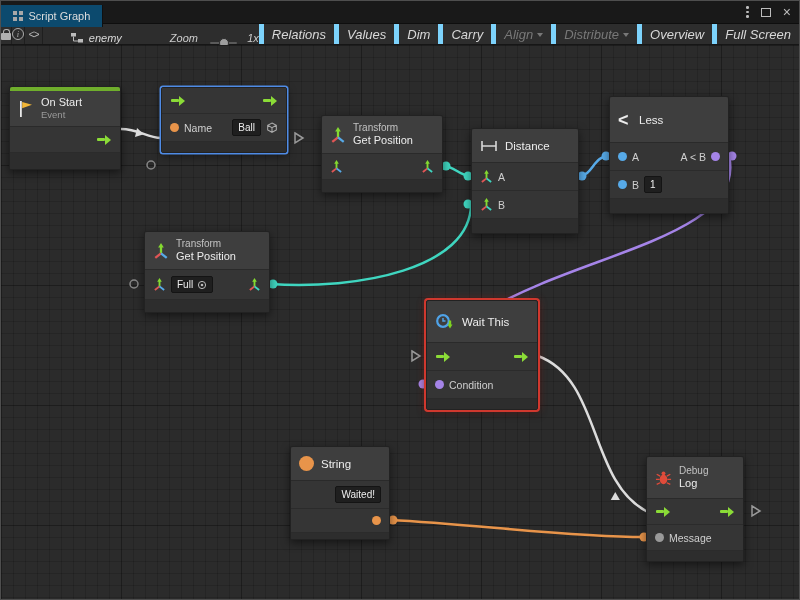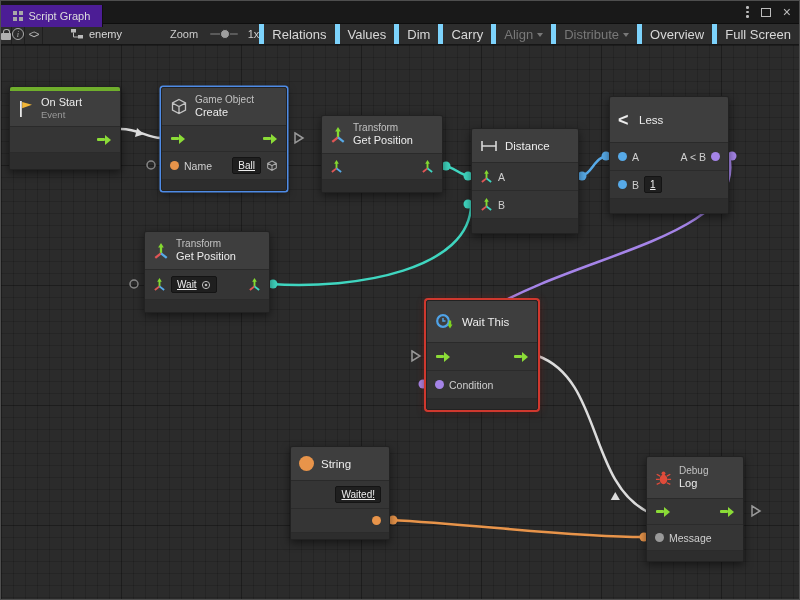--- a/index.html
+++ b/index.html
@@ -1,32 +1,32 @@
 <!DOCTYPE html>
 <html><head>
 <meta charset="utf-8">
 <style>
   * { margin:0; padding:0; box-sizing:border-box; }
   html,body { width:800px; height:600px; background:#111; font-family:"Liberation Sans","DejaVu Sans",sans-serif; }
   .window { position:relative; width:800px; height:600px; background:#191919; border:1px solid #4e4e4e; overflow:hidden; }
 
   
   .titlebar { position:relative; height:22px; background:#191919; }
-  .tab { display:inline-flex; align-items:center; gap:6px; height:22px; padding:0 12px; background:#4c1d95; color:#dddddd; font-size:11px; border-right:1px solid #101010; }
+  .tab { display:inline-flex; align-items:center; gap:6px; height:22px; padding:0 12px; background:#0c4a6e; color:#dddddd; font-size:11px; border-right:1px solid #101010; }
   .tab-icon { display:grid; grid-template-columns:4px 4px; gap:1.5px; }
   .tab-icon i { width:4px; height:4px; background:#a8a8a8; }
   .win-controls { position:absolute; right:8px; top:0; height:22px; display:flex; align-items:center; gap:12px; }
   .kebab { display:flex; flex-direction:column; gap:2px; }
   .kebab i { width:2.5px; height:2.5px; border-radius:50%; background:#bdbdbd; }
   .maxi { width:10px; height:9px; border:1.5px solid #bdbdbd; }
   .close { color:#bdbdbd; font-size:14px; line-height:14px; }
   .close::before { content:"\00D7"; }
 
   
-  .toolbar { display:flex; align-items:center; height:22px; background:#2d2d2d; border-top:1px solid #0e0e0e; border-bottom:1px solid #161616; color:#d8d8d8; font-size:11px; }
+  .toolbar { display:flex; align-items:flex-end; height:22px; background:#2d2d2d; border-top:1px solid #0e0e0e; border-bottom:1px solid #161616; color:#d8d8d8; font-size:11px;font-style:italic; }
   .tcell { width:28px; height:100%; display:flex; align-items:center; justify-content:center; border-right:1px solid #1f1f1f; }
   .tcell.wide { width:54px; }
   .lock { width:10px; height:7px; background:#b0b0b0; border-radius:1px; position:relative; margin-top:5px; }
   .lock::before { content:""; position:absolute; left:1.5px; top:-4.5px; width:5px; height:4.5px; border:1.5px solid #b0b0b0; border-bottom:none; border-radius:3px 3px 0 0; }
   .info { width:12px; height:12px; border-radius:50%; border:1px solid #ababab; color:#ababab; font-size:8.5px; line-height:10px; text-align:center; font-family:"Liberation Serif",serif; font-style:italic; }
   .info::before { content:"i"; }
   .codeglyph { color:#b8b8b8; font-size:10px; letter-spacing:-1px; }
   .codeglyph::before { content:"<>"; }
   .machine { display:flex; align-items:center; gap:6px; margin-left:28px; }
   .zoom-label { margin-left:48px; color:#cccccc; }
@@ -61,21 +61,21 @@
   .hdr { display:flex; align-items:center; gap:7px; padding:0 8px; background:#3e3e3e; border-bottom:1px solid #2a2a2a; border-radius:2px 2px 0 0; }
   .titles { display:flex; flex-direction:column; line-height:1.2; }
   .t1 { font-size:10px; color:#c2c2c2; }
   .t2 { font-size:11px; color:#ececec; }
   .tsub { font-size:9.5px; color:#9a9a9a; }
   .tonly { font-size:11.5px; color:#ececec; }
   .row { display:flex; align-items:center; gap:5px; padding:0 8px; background:#353535; border-bottom:1px solid #2b2b2b; }
   .nfooter { background:#2d2d2d; border-radius:0 0 2px 2px; }
   .right { margin-left:auto; }
   .plabel { font-size:10.5px; color:#cfcfcf; }
-  .field { display:inline-flex; align-items:center; gap:4px; background:#1f1f1f; border:1px solid #141414; border-radius:2px; color:#eeeeee; font-size:10px; padding:1px 5px; line-height:13px; min-width:14px;text-decoration:underline; }
+  .field { display:inline-flex; align-items:center; gap:4px; background:#1f1f1f; border:1px solid #141414; border-radius:2px; color:#eeeeee; font-size:10px; padding:1px 5px; line-height:13px; min-width:14px; }
   .dot { width:9px; height:9px; border-radius:50%; flex:none; }
   .dot.orange { background:#e8944a; }
   .dot.blue { background:#57aae8; } .dot.purple { background:#a584e8; }
   .dot.gray { background:#9a9a9a; }
   .arr { position:relative; width:16px; height:12px; flex:none; }
   .arr::before { content:""; position:absolute; left:1px; top:4.5px; width:8px; height:3px; background:#8bdc37; border-radius:1px; }
   .arr::after { content:""; position:absolute; left:9px; top:1px; border-left:6px solid #8bdc37; border-top:5px solid transparent; border-bottom:5px solid transparent; }
   .less-glyph { width:14px; font-size:18px; font-weight:bold; color:#ececec; line-height:18px; }
   .less-glyph::before { content:"<"; }
   .circle-icon { width:15px; height:15px; border-radius:50%; background:#e8944a; flex:none; }
@@ -221,31 +221,20 @@
           <span class="tsub">Event</span>
         </span>
       </div>
       <div class="row" style="height:26px">
         <span class="arr right"></span>
       </div>
       <div class="nfooter" style="height:16px"></div>
     </div>
 
     <div class="node selected" style="left:160px;top:42px;width:126px">
-      <div class="hdr" style="height:38px">
-        <span class="nicon">
-          <svg width="18" height="18" viewBox="0 0 18 18">
-              <path d="M9 1.5 L15.5 5 L15.5 12 L9 15.5 L2.5 12 L2.5 5 Z M2.5 5 L9 8.5 L15.5 5 M9 8.5 L9 15.5" fill="none" stroke="#c4c4c4" stroke-width="1.3"></path>
-            </svg>
-        </span>
-        <span class="titles">
-          <span class="t1">Game Object</span>
-          <span class="t2">Create</span>
-        </span>
-      </div>
       <div class="row" style="height:26px">
         <span class="arr"></span>
         <span class="arr right"></span>
       </div>
       <div class="row" style="height:28px">
         <span class="dot orange"></span>
         <span class="plabel">Name</span>
         <span class="field right">Ball</span>
         <span class="nicon">
           <svg width="12" height="12" viewBox="0 0 18 18">
@@ -363,21 +352,21 @@
       <div class="row" style="height:30px">
         <span class="nicon">
           <svg width="13" height="13" viewBox="0 0 14 14">
               <path d="M7 9 L7 3" stroke="#84d930" stroke-width="2"></path>
               <polygon points="7,0 4.5,4 9.5,4" fill="#84d930"></polygon>
               <path d="M7 9 L2 13" stroke="#e05555" stroke-width="2"></path>
               <path d="M7 9 L12 13" stroke="#57aae8" stroke-width="2"></path>
             </svg>
         </span>
         <span class="field">
-          <span>Wait</span>
+          <span>Full</span>
           <svg width="10" height="10" viewBox="0 0 10 10">
               <circle cx="5" cy="5" r="3.6" stroke="#bbbbbb" fill="none"></circle>
               <circle cx="5" cy="5" r="1.3" fill="#bbbbbb"></circle>
             </svg>
         </span>
         <span class="nicon right">
           <svg width="13" height="13" viewBox="0 0 14 14">
               <path d="M7 9 L7 3" stroke="#84d930" stroke-width="2"></path>
               <polygon points="7,0 4.5,4 9.5,4" fill="#84d930"></polygon>
               <path d="M7 9 L2 13" stroke="#e05555" stroke-width="2"></path>

